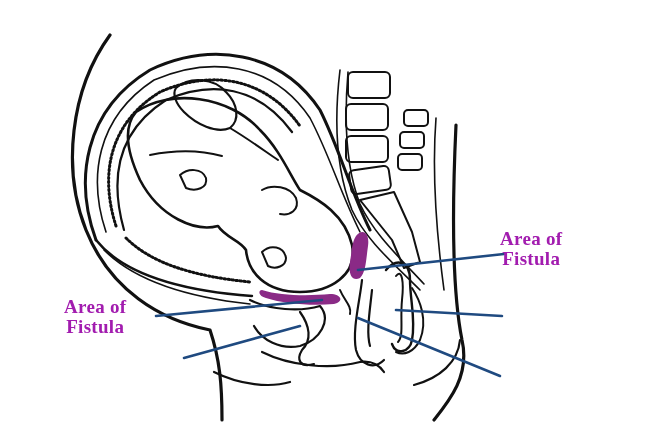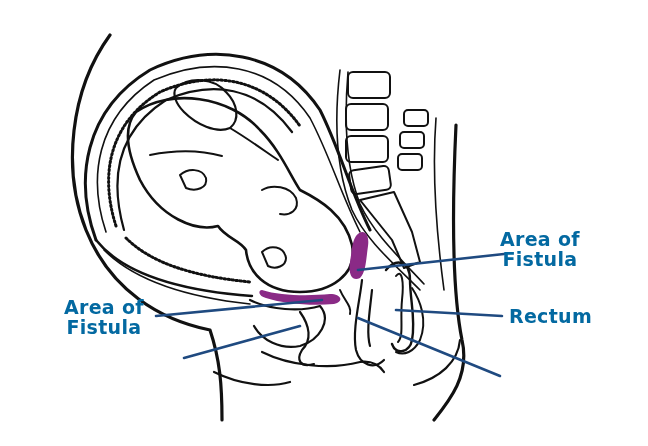--- a/index.html
+++ b/index.html
@@ -1,20 +1,20 @@
 <!DOCTYPE html>
 <html><head>
   <meta charset="utf-8">
   <style>
     html, body { margin: 0; padding: 0; background: #ffffff; }
     body { width: 648px; height: 446px; overflow: hidden; position: relative;
            font-family: "DejaVu Sans", "Liberation Sans", sans-serif; }
     #stage { position: absolute; left: 0; top: 0; width: 648px; height: 446px; }
-    .label { position: absolute; color: #0369a1; font-weight: bold; font-size: 19px;
-             line-height: 20px; letter-spacing: 0.3px; white-space: nowrap; }
+    .label { position: absolute; color: #a21caf; font-weight: bold; font-size: 19px;
+             line-height: 20px; letter-spacing: 0.3px; white-space: nowrap; font-family: Liberation Serif, serif; }
     .label.center { text-align: center; }
     .ln { fill: none; stroke: #111; stroke-linecap: round; stroke-linejoin: round; }
   </style>
 </head>
 <body>
 
 <div id="stage">
   <svg width="648" height="446" viewBox="0 0 648 446">
 
     <g>
@@ -83,20 +83,17 @@
       <line x1="156" y1="316" x2="322" y2="300"></line>
       <line x1="184" y1="358" x2="300" y2="326"></line>
     </g>
   </svg>
 
   
   <div class="label center" style="left:500px; top:229px;">
     <div>Area of</div>
     <div>Fistula</div>
   </div>
-  <div class="label" style="left:509px; top:306px;">
-    <div>Rectum</div>
-  </div>
   <div class="label center" style="left:64px; top:297px;">
     <div>Area of</div>
     <div>Fistula</div>
   </div>
 </div>
 
 </body></html>

